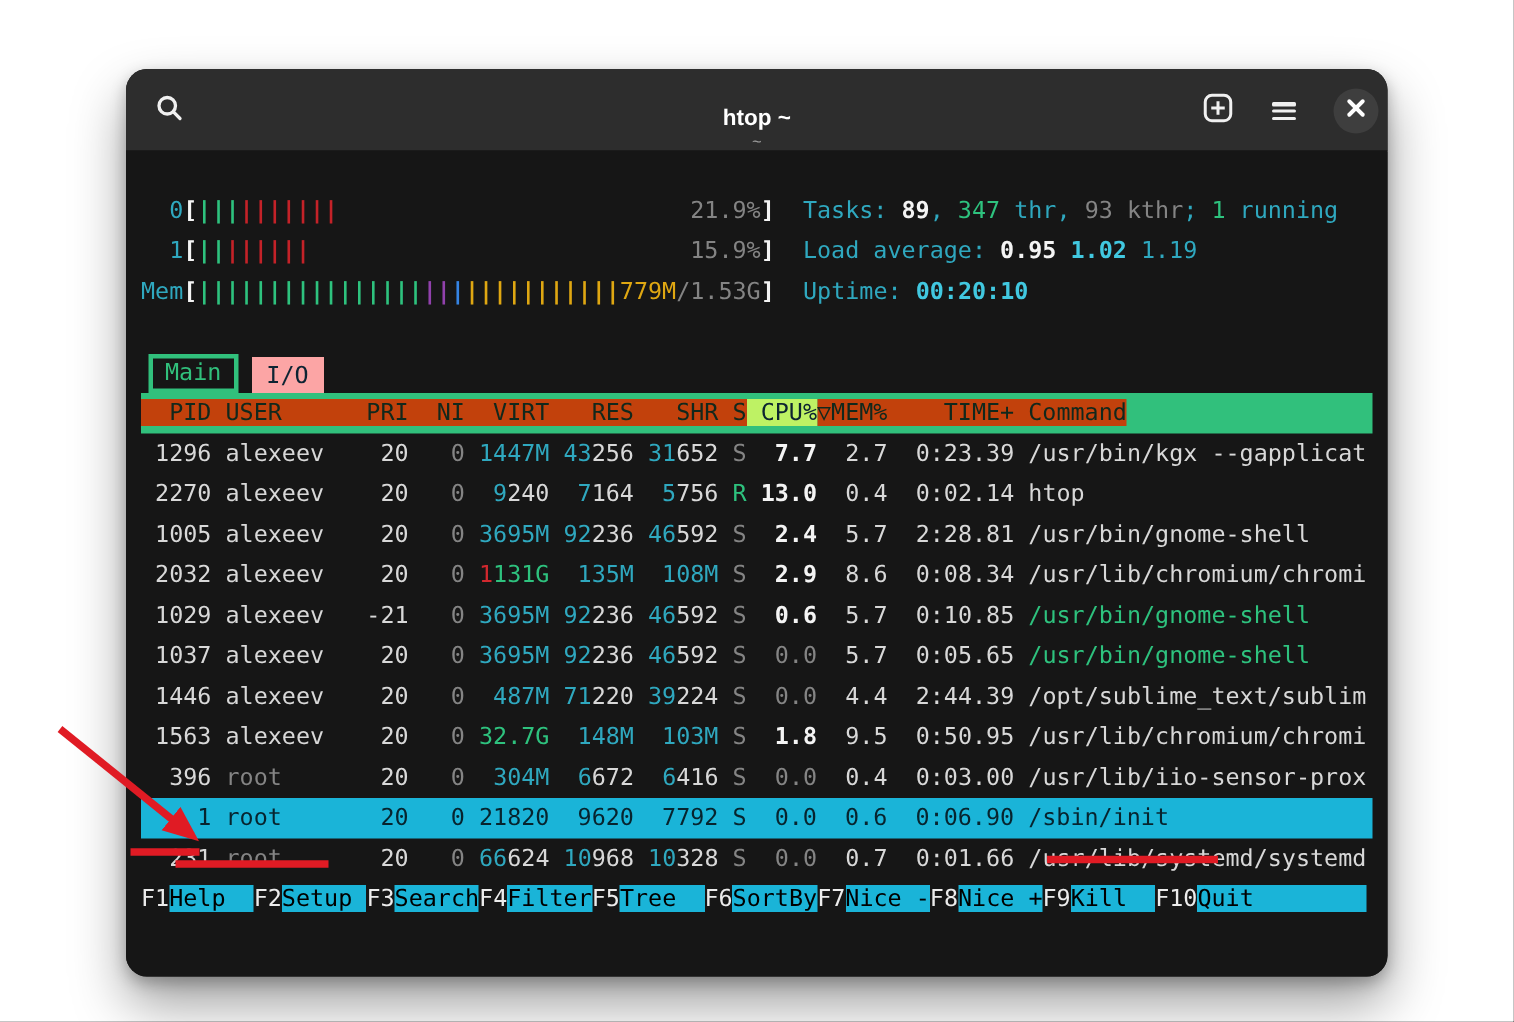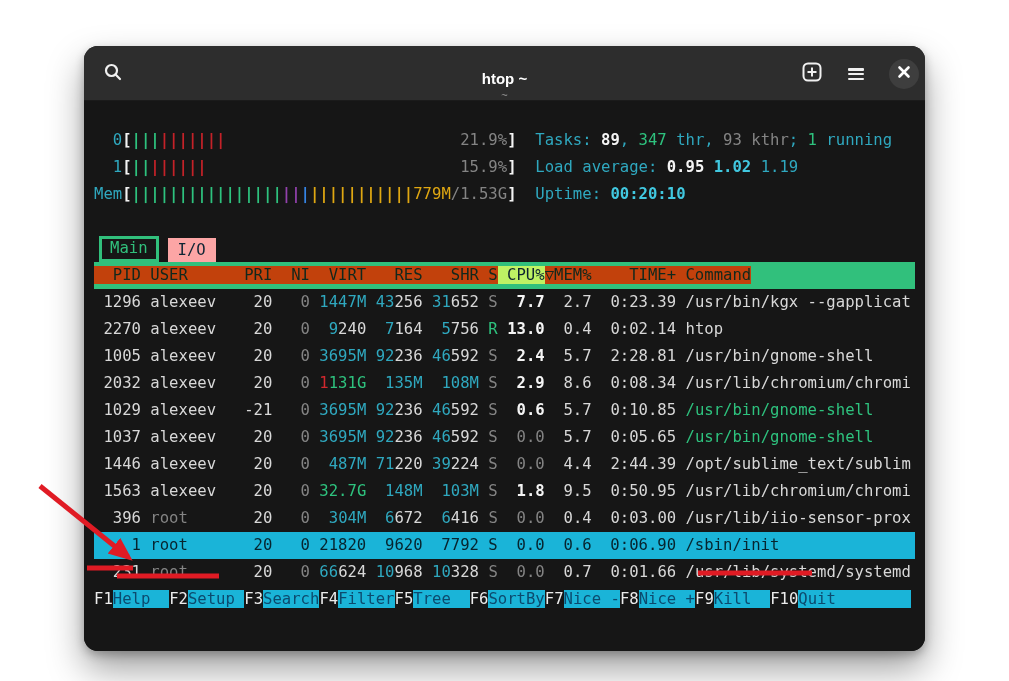--- a/index.html
+++ b/index.html
@@ -30,21 +30,21 @@
   .gy{color:#848484}.gr{color:#2ec27e}.rd{color:#d2282e}.yl{color:#dfa712}
   .bgr{color:#2ec27e;font-weight:bold}.brd{color:#c42228;font-weight:bold}
   .byl{color:#dfa712;font-weight:bold}.bpu{color:#9141ac;font-weight:bold}
   .bbl{color:#3584e4;font-weight:bold}
   .hdrline{background:#31c07c;}
   .hdr{background:#c2410c;color:#11281c}
   .hsort{background:#bef264;color:#0d2430}
   .selected{background:#1ab4d8;}
   .sel{color:#07242e}
   .fk{color:#ececec}
-  .fl{background:#1ab4d8;color:#0c4a6e}
+  .fl{background:#1ab4d8;color:#000000}
   
   #tabs-line{height:27px;display:flex;align-items:flex-end;padding-left:5px;}
   #tab-main{display:inline-block;box-sizing:border-box;height:26px;line-height:19px;
     border:3px solid #31c07c;background:#161616;color:#31c07c;padding:0 8px;}
   #tab-io{display:inline-block;box-sizing:border-box;height:24px;line-height:24px;
     background:#fca5a5;color:#0d2433;padding:0 10px;margin-left:9px;margin-bottom:0px;}
   
   #annot{position:absolute;left:0;top:0;width:1009px;height:681px;pointer-events:none;z-index:10;}
 </style>
 </head>

